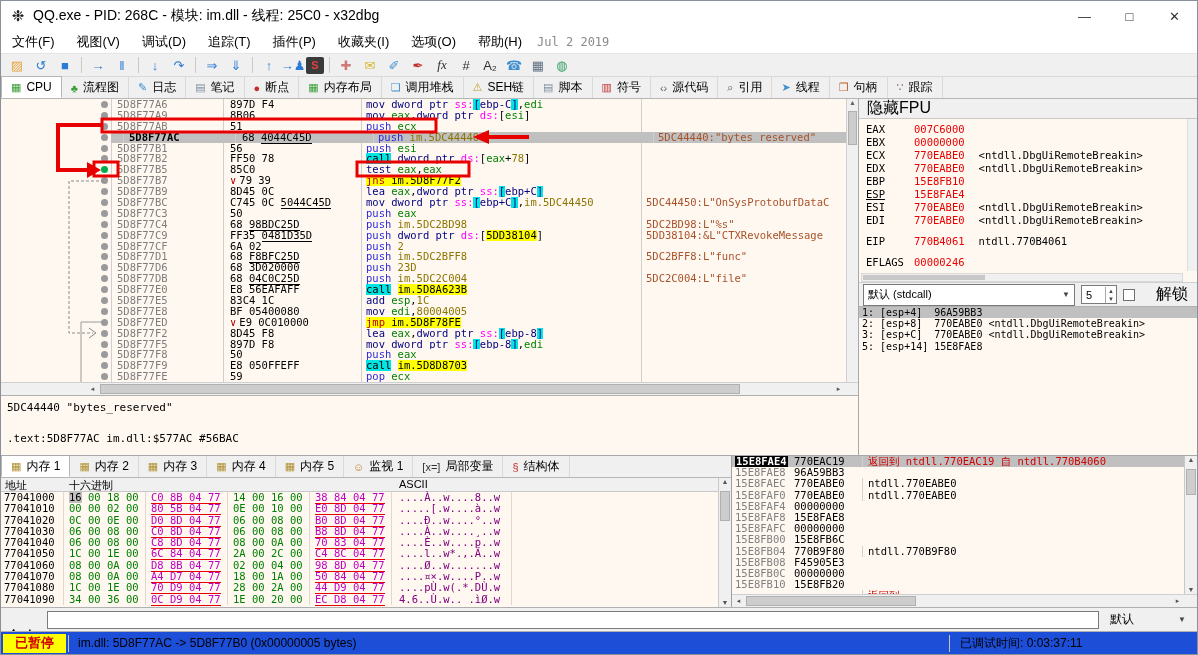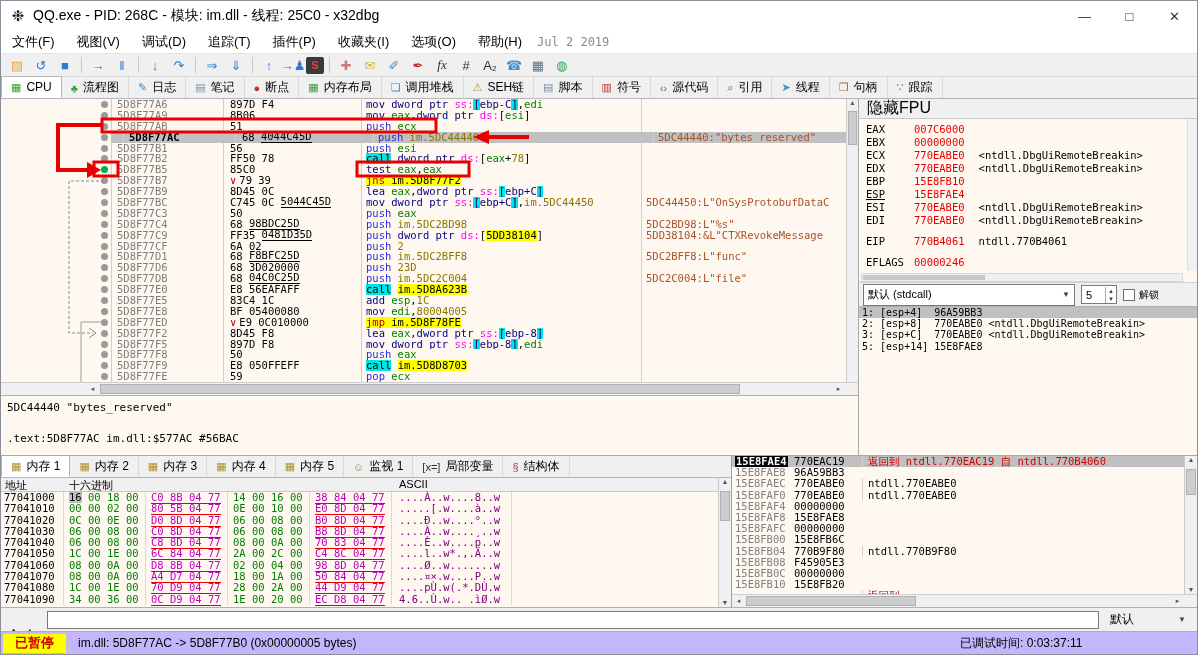--- a/index.html
+++ b/index.html
@@ -39,21 +39,21 @@
                font-size:10.5px;line-height:10.9px;}
   .drow{display:flex;height:10.9px;align-items:center;}
   .d-gutter{width:96px;flex:0 0 96px;}
   .d-dot{width:14px;flex:0 0 14px;display:flex;align-items:center;justify-content:center;}
   .d-dot i{width:7px;height:7px;border-radius:50%;background:#9a9a9a;display:block;}
   .d-dot i.green{background:#00B050;}
   .rowmain{flex:1;display:flex;height:100%;align-items:center;}
   .rowmain.sel{background:#C0C0C0;padding-left:12px;}
   .d-addr{width:112px;flex:0 0 112px;color:#7d7d7d;padding-left:5px;border-left:1px solid #cfcfcf;height:100%;display:flex;align-items:center;}
   .rowmain.sel .d-addr{color:#000;font-weight:bold;}
-  .d-bytes{width:138px;flex:0 0 138px;color:#000;padding-left:6px;border-left:1px solid #cfcfcf;height:100%;display:flex;align-items:flex-end;white-space:pre;}
+  .d-bytes{width:138px;flex:0 0 138px;color:#000;padding-left:6px;border-left:1px solid #cfcfcf;height:100%;display:flex;align-items:flex-start;white-space:pre;}
   .d-bytes .u{border-bottom:1px solid #000;}
   .d-bytes .mk{color:#B00000;margin-right:3px;}
   .d-instr{width:280px;flex:0 0 280px;padding-left:4px;border-left:1px solid #cfcfcf;height:100%;display:flex;align-items:center;white-space:pre;overflow:hidden;}
   .d-cmt{flex:1;padding-left:4px;border-left:1px solid #cfcfcf;height:100%;display:flex;align-items:center;
          color:#A8522A;white-space:pre;overflow:hidden;}
   .i-k{color:#000080}.i-p{color:#2D2DDC}.i-r{color:#008000}.i-s{color:#FF00FF}
   .i-n{color:#8B7500}.i-a{color:#8B7500}.i-t{color:#000}
   .i-cy{background:#00E4E4;color:#000}.i-yb{background:#FFFF00;color:#000}
   .i-yr{background:#FFFF00;color:#C00000}.i-cb{background:#00E4E4;color:#000080}
   #disasm-overlay{position:absolute;left:0;top:0;pointer-events:none;}
@@ -85,21 +85,21 @@
   #reg-hscroll .thumb{position:absolute;left:1px;top:1px;width:38%;height:5px;background:#c8c8c8;}
   #reg-vscroll{position:absolute;right:0;top:0;bottom:0;width:10px;background:#f0f0f0;border-left:1px solid #ddd;}
   #conv-row{height:24px;background:#f0f0f0;display:flex;align-items:center;padding:0 4px;gap:6px;flex:0 0 24px;
             border-top:1px solid #d0d0d0;}
   #conv-select{width:212px;height:22px;background:#fff;border:1px solid #7a7a7a;font-size:11px;
                display:flex;align-items:center;padding:0 4px;justify-content:space-between;}
   #depth-spin{width:36px;height:19px;background:#fff;border:1px solid #7a7a7a;font-size:11px;
               display:flex;align-items:center;}
   #depth-spin .num{flex:1;padding-left:4px;}
   #depth-spin .spins{width:11px;font-size:6px;line-height:8px;color:#444;text-align:center;border-left:1px solid #aaa;}
-  #unlock-box{display:flex;align-items:center;font-size:10px;gap:4px;}
+  #unlock-box{display:flex;align-items:center;font-size:16px;gap:21px;}
   #unlock-box .cb{width:12px;height:12px;border:1px solid #707070;background:#fff;}
   #args-list{flex:1;border-top:1px solid #b0b0b0;font-family:"DejaVu Sans Mono",monospace;
              font-size:10px;line-height:11.2px;overflow:hidden;}
   .argrow{white-space:pre;padding-left:3px;}
   .argrow.sel{background:#C0C0C0;}
   
   #bottom{flex:1;display:flex;overflow:hidden;}
   #bottom-left{width:730px;flex:0 0 730px;display:flex;flex-direction:column;overflow:hidden;}
   #dump-pane{flex:1;background:#FFF8F0;position:relative;overflow:hidden;}
   #dump-header{height:14px;background:#f0f0f0;border-bottom:1px solid #c8c8c8;font-size:11px;
@@ -136,21 +136,21 @@
   #stack-vscroll .thumb{position:absolute;top:13px;left:1px;width:10px;height:26px;background:#cdcdcd;border:1px solid #b0b0b0;}
   
   #cmdbar{height:24px;background:#f0f0f0;border-top:1px solid #b0b0b0;display:flex;align-items:center;
           padding:0 5px;gap:5px;flex:0 0 24px;}
   #cmd-label{font-size:16px;margin-top:36px;}
   #cmd-input{flex:1;height:18px;border:1px solid #7a7a7a;background:#fff;font-size:12px;padding:0 4px;
              font-family:"DejaVu Sans Mono",monospace;outline:none;}
   #cmd-dropdown{width:88px;height:18px;font-size:12px;display:flex;align-items:center;justify-content:space-between;
                 padding:0 6px;color:#000;}
   
-  #statusbar{height:23px;background:#c4b5fd;border-top:1px solid #b0b0b0;display:flex;align-items:center;flex:0 0 23px;}
+  #statusbar{height:23px;background:#1d4ed8;border-top:1px solid #b0b0b0;display:flex;align-items:center;flex:0 0 23px;}
   #status-badge{background:#FFFF00;color:#D00000;font-weight:bold;font-size:13px;padding:2px 12px;margin:0 2px;
                 height:19px;display:flex;align-items:center;}
   #status-msg{flex:1;font-size:12px;color:#000;padding-left:9px;border-left:1px solid #c4c4c4;height:17px;
               display:flex;align-items:center;}
   #status-time{font-size:12px;color:#000;border-left:1px solid #c4c4c4;height:17px;display:flex;align-items:center;
                padding:0 10px;width:248px;}
 </style>
 </head>
 <body>
 

